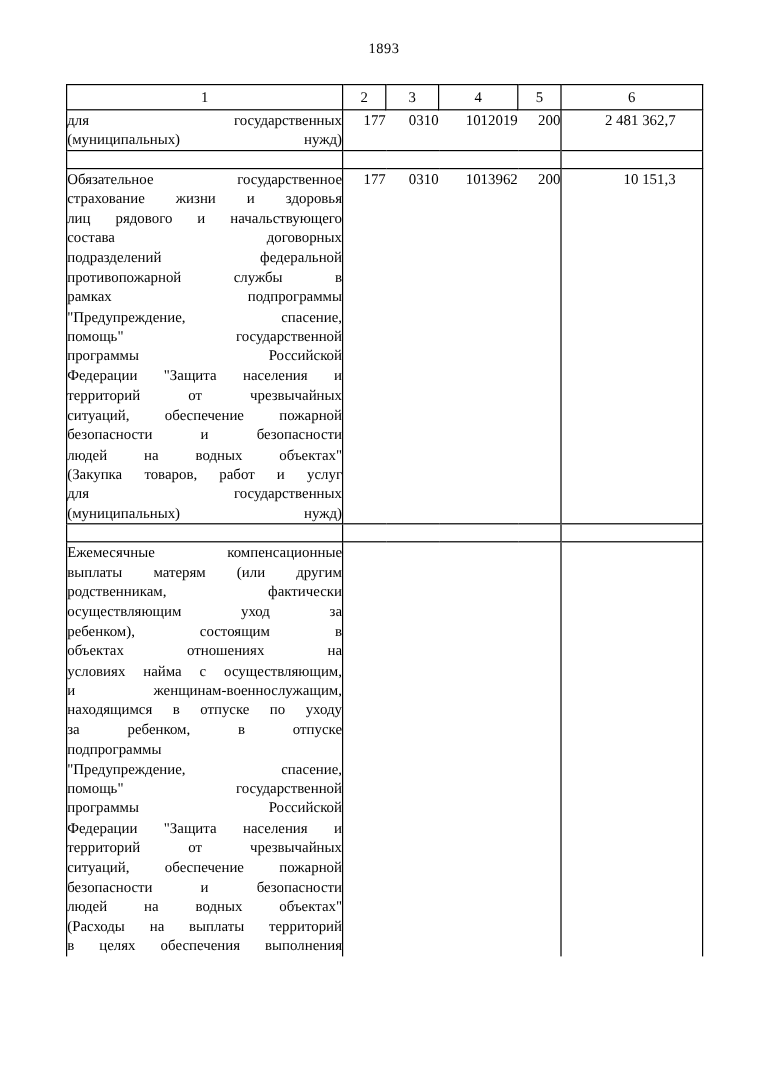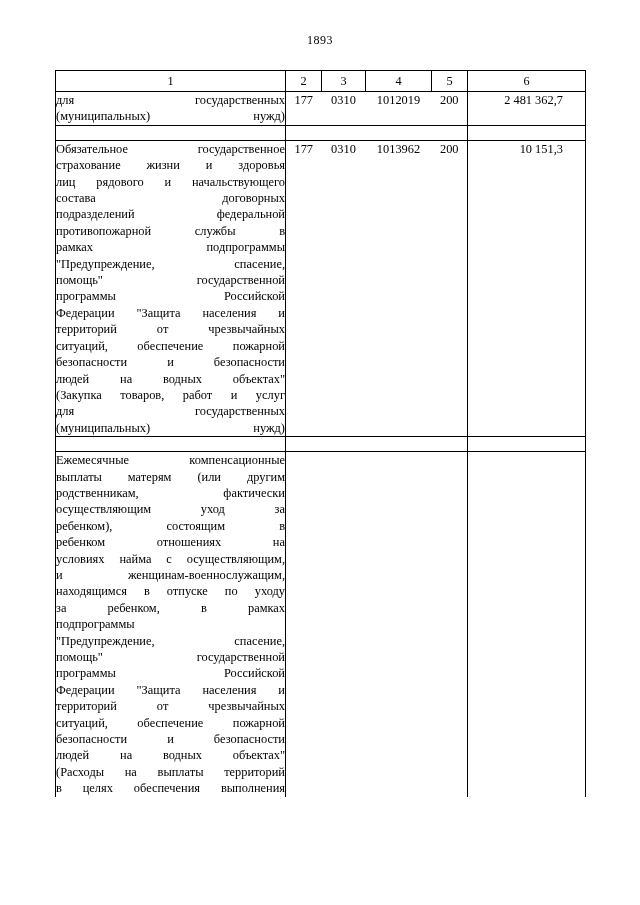--- a/index.html
+++ b/index.html
@@ -83,21 +83,21 @@
   }
   .desc p {
     margin: 0;
     text-align: justify;
     text-align-last: justify;
   }
   .desc p.last {
     text-align-last: justify;
   }
   .num {
-    text-align: center;
+    text-align: right;
     font-size: 12.4px;
     line-height: 16.4px;
   }
   .num.right {
     text-align: right;
     padding-right: 22px;
   }
   .bottom-align {
     vertical-align: bottom;
   }
@@ -200,25 +200,25 @@
           <td></td>
         </tr>
 
         <tr class="body-row cut-bottom">
           <td class="desc">
             <p>Ежемесячные компенсационные</p>
             <p>выплаты матерям (или другим</p>
             <p>родственникам, фактически</p>
             <p>осуществляющим уход за</p>
             <p>ребенком), состоящим в</p>
-            <p>ребенком отношениях на</p>
+            <p>объектах отношениях на</p>
             <p>условиях найма с осуществляющим,</p>
             <p>и женщинам-военнослужащим,</p>
             <p>находящимся в отпуске по уходу</p>
-            <p>за ребенком, в рамках</p>
+            <p>за ребенком, в отпуске</p>
             <p>подпрограммы</p>
             <p>"Предупреждение, спасение,</p>
             <p>помощь" государственной</p>
             <p>программы Российской</p>
             <p>Федерации "Защита населения и</p>
             <p>территорий от чрезвычайных</p>
             <p>ситуаций, обеспечение пожарной</p>
             <p>безопасности и безопасности</p>
             <p>людей на водных объектах"</p>
             <p>(Расходы на выплаты территорий</p>

